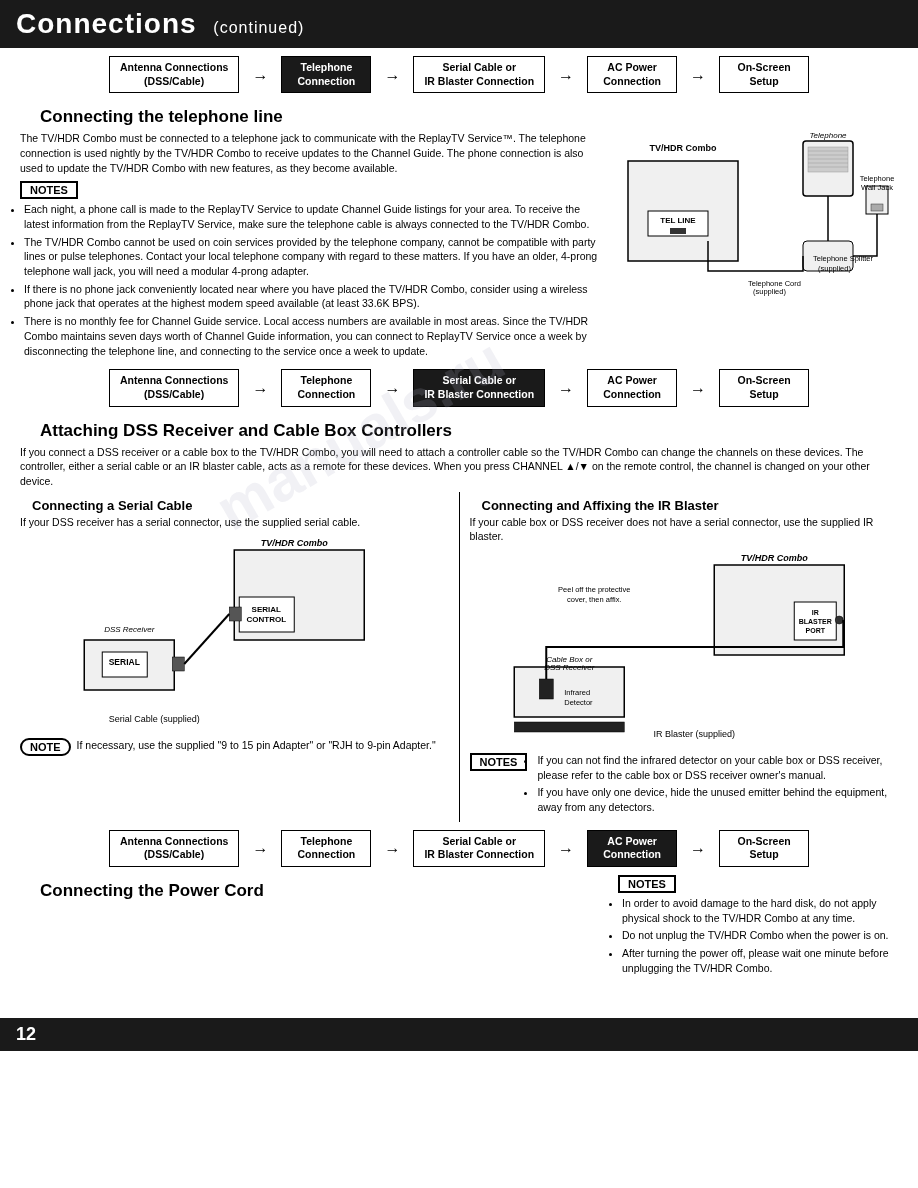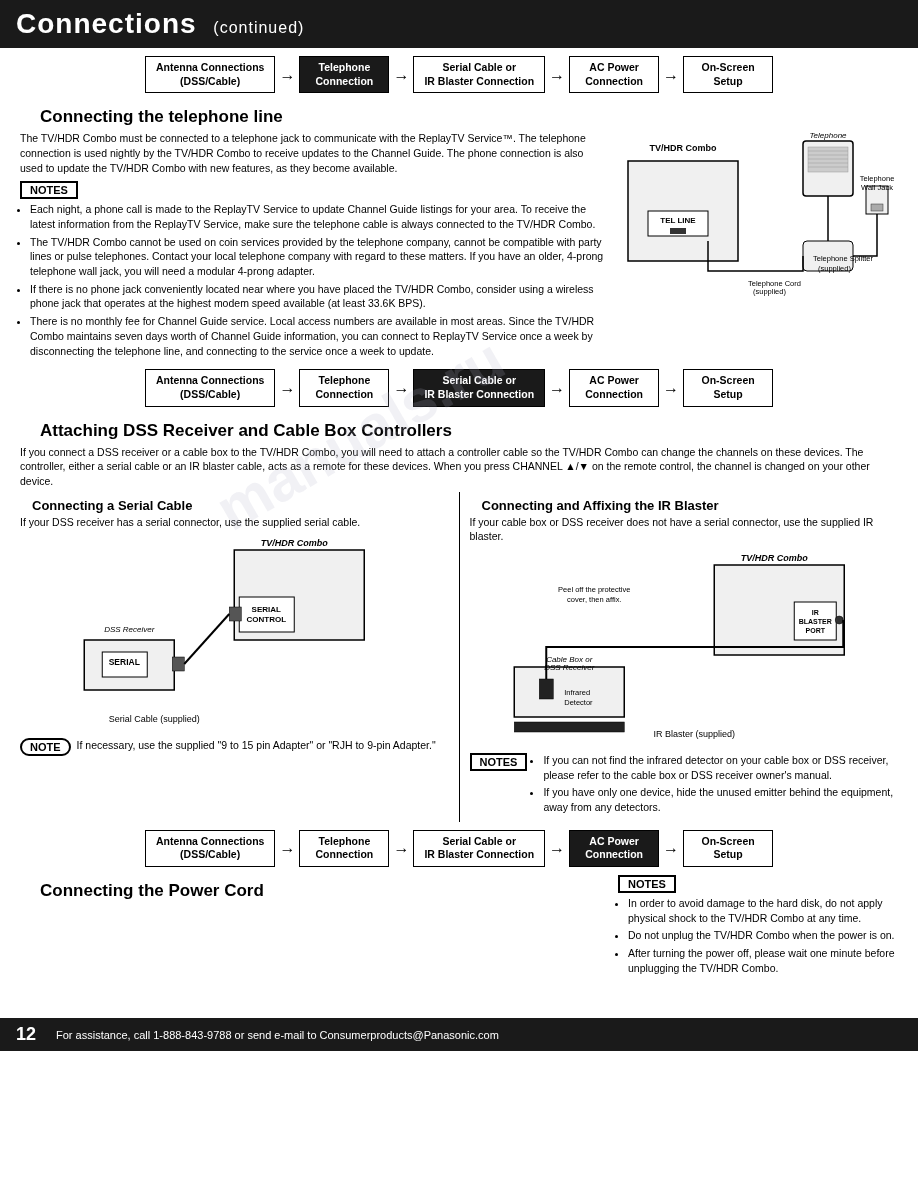--- a/index.html
+++ b/index.html
@@ -25,21 +25,21 @@
       font-size: 16px;
       font-weight: normal;
       margin-left: 8px;
     }
 
     
     .nav-bar {
       display: flex;
       align-items: center;
       justify-content: center;
-      gap: 2px;
+      gap: 11px;
       padding: 8px 20px;
       background: #fff;
     }
     .nav-item {
       border: 1.5px solid #000;
       padding: 4px 10px;
       text-align: center;
       font-size: 10.5px;
       font-weight: bold;
       min-width: 90px;
@@ -98,21 +98,21 @@
       display: inline-block;
       background: #fff;
       border: 2px solid #000;
       border-radius: 10px;
       padding: 1px 8px;
       font-weight: bold;
       font-size: 11px;
     }
     .notes-list {
       list-style: disc;
-      margin-left: 10px;
+      margin-left: 4px;
       font-size: 10.5px;
       line-height: 1.4;
     }
     .notes-list li {
       margin-bottom: 3px;
     }
 
     
     .serial-section {
       display: flex;
@@ -372,17 +372,16 @@
           <li>Do not unplug the TV/HDR Combo when the power is on.</li>
           <li>After turning the power off, please wait one minute before unplugging the TV/HDR Combo.</li>
         </ul>
       </div>
     </div>
   </div>
 
   <div style="height:30px;"></div>
   <div style="background:#1a1a1a;color:#fff;display:flex;align-items:center;padding:6px 16px;margin-top:10px;">
     <span style="font-size:18px;font-weight:bold;margin-right:20px;">12</span>
-    <span style="font-size:11px;">For assistance, call 1-888-843-9788 or send e-mail to Consumerproducts@Panasonic.com</span>
   </div>
 
   <div class="watermark">manuals.ru</div>
 </div>
 
 </body></html>

